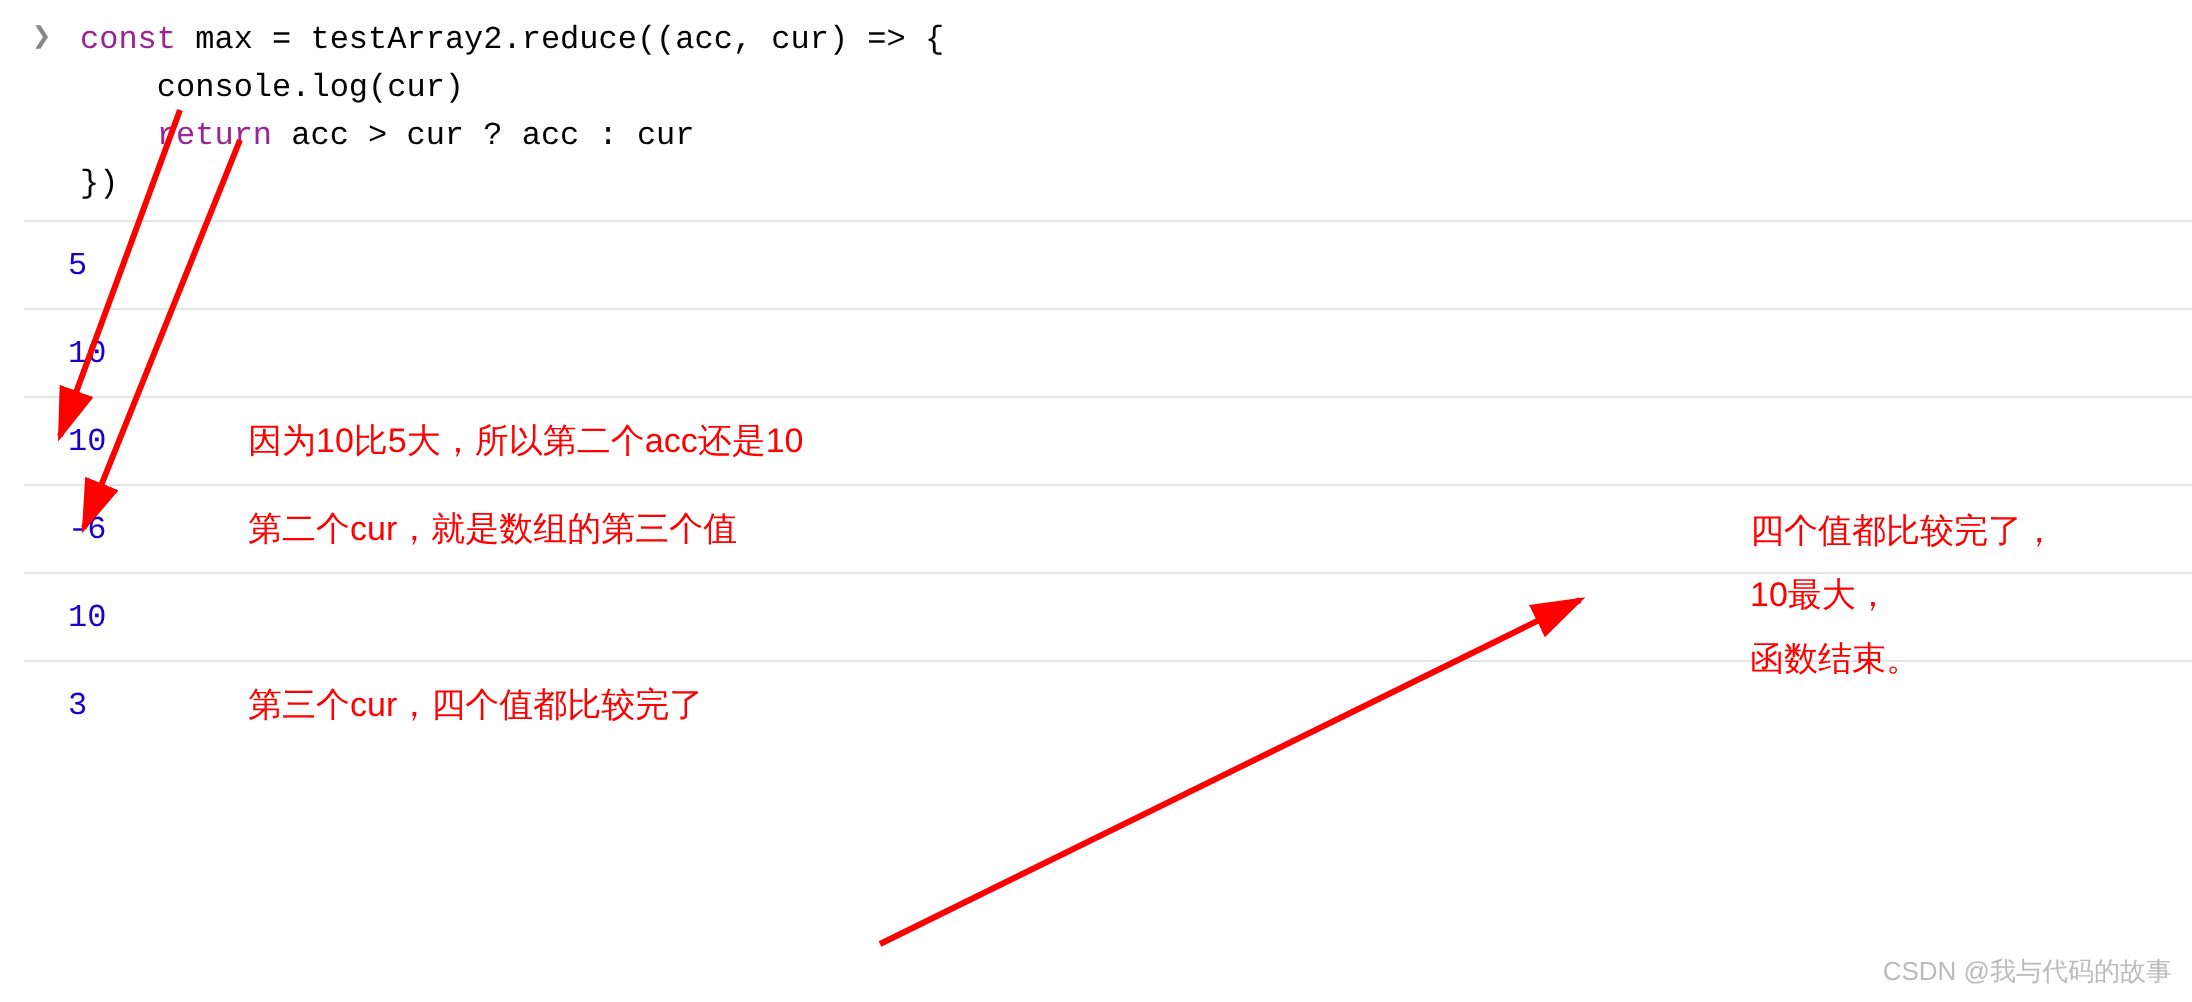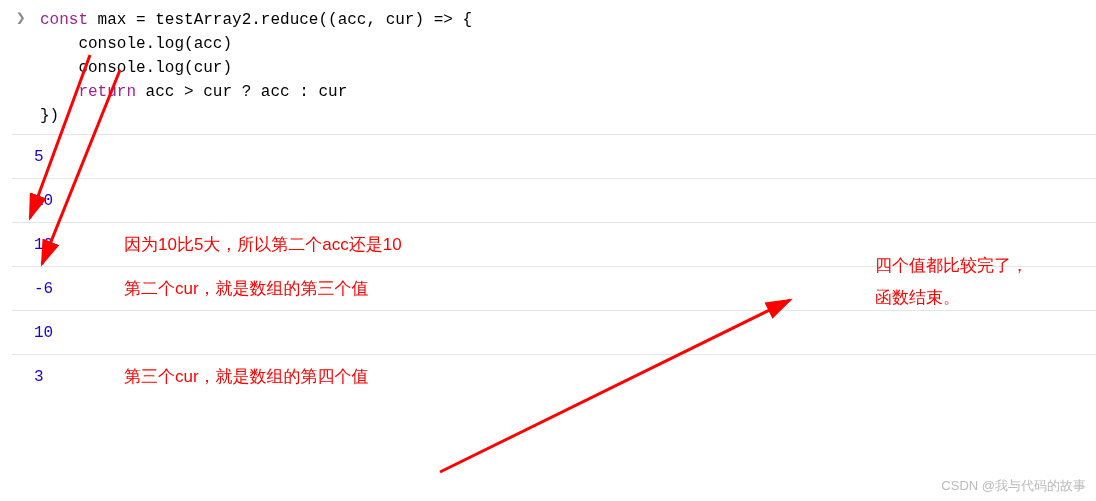--- a/index.html
+++ b/index.html
@@ -65,21 +65,20 @@
       pointer-events: none;
     }
   </style>
 </head>
 <body>
 
 <div class="console">
   <div class="code-block">
     <span class="prompt">❯</span>
     <div class="code-line"><span class="kw">const</span><span> max = testArray2.reduce((acc, cur) =&gt; {</span></div>
-    <div class="code-line"><span>    console.log(acc)</span></div>
     <div class="code-line"><span>    console.log(cur)</span></div>
     <div class="code-line"><span>    </span><span class="kw">return</span><span> acc &gt; cur ? acc : cur</span></div>
     <div class="code-line"><span>})</span></div>
   </div>
 
   <div class="output-section">
     <div class="out-row">
       <span class="out-val">5</span>
     </div>
     <div class="out-row">
@@ -91,27 +90,28 @@
     </div>
     <div class="out-row">
       <span class="out-val">-6</span>
       <span class="out-note">第二个cur，就是数组的第三个值</span>
     </div>
     <div class="out-row">
       <span class="out-val">10</span>
     </div>
     <div class="out-row">
       <span class="out-val">3</span>
-      <span class="out-note">第三个cur，就是数组的第四个值</span>
+      <span class="out-note">第三个cur，四个值都比较完了</span>
     </div>
   </div>
 </div>
 
 <div class="right-note">
   <div>四个值都比较完了，</div>
+  <div>10最大，</div>
   <div>函数结束。</div>
 </div>
 
 <div class="watermark">CSDN @我与代码的故事</div>
 
 <svg class="arrow" style="left:0;top:0" width="1096" height="501">
   <defs>
     <marker id="ah" markerWidth="10" markerHeight="10" refX="8" refY="3" orient="auto">
       <path d="M0,0 L0,6 L9,3 z" fill="#ff0000"></path>
     </marker>

